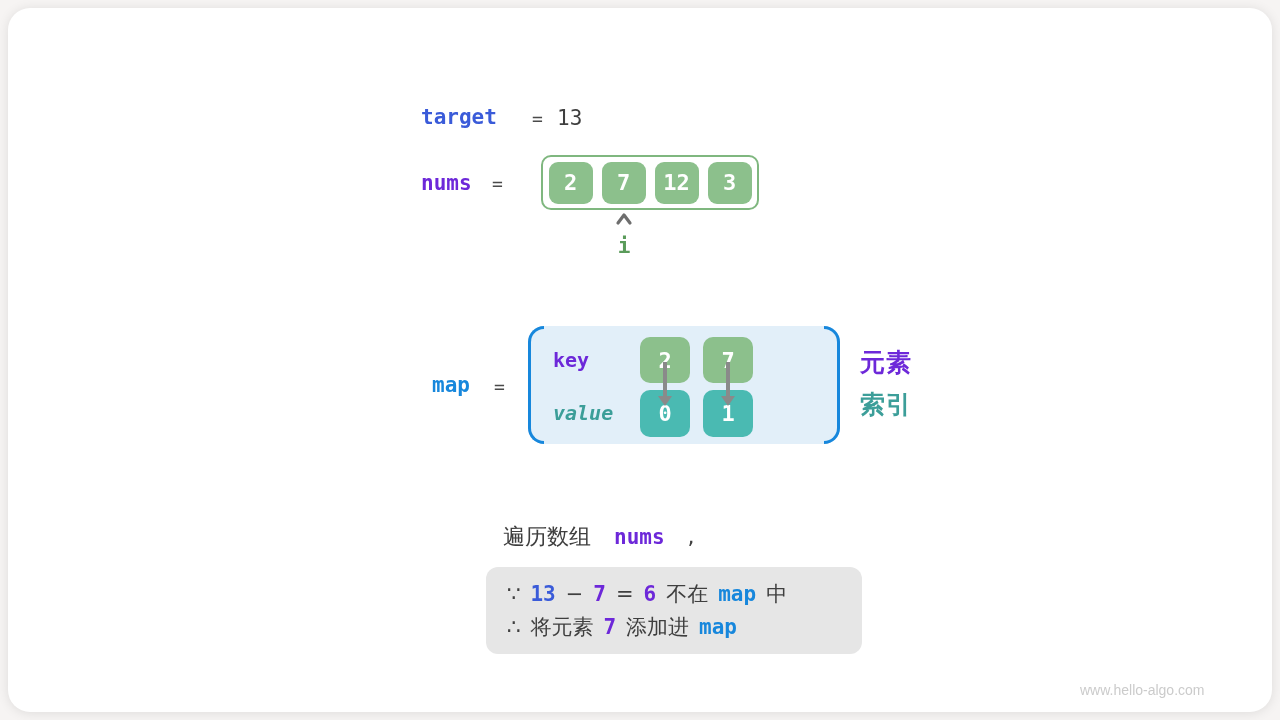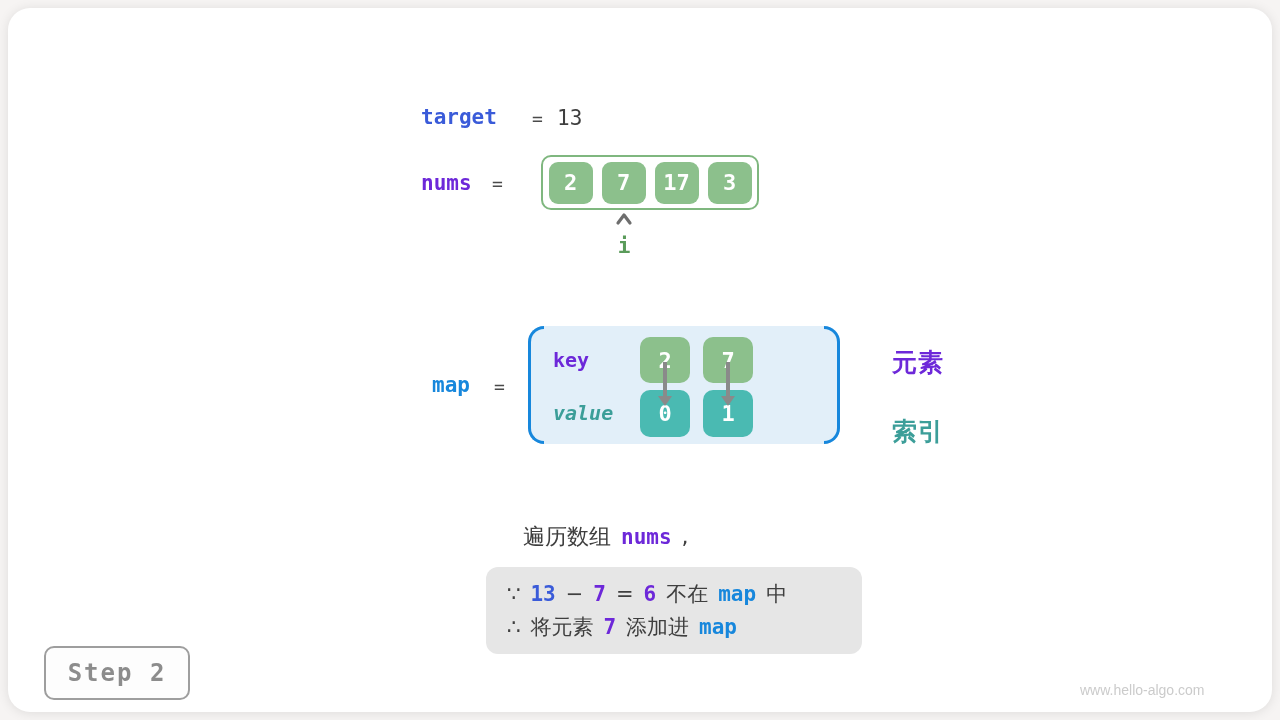--- a/index.html
+++ b/index.html
@@ -43,24 +43,24 @@
   .kv-label { font-size:20px; font-weight:bold; font-family:"DejaVu Sans Mono", monospace; }
   .map-cell { position:absolute; width:50px; display:flex; align-items:center; justify-content:center;
               color:#FFFFFF; font-size:22px; font-weight:bold; font-family:"DejaVu Sans Mono", monospace;
               border-radius:10px; }
   .key-cell { top:329px; height:46px; background:#8CC08C; }
   .val-cell { top:382px; height:47px; background:#4ABAB2; }
   .arrow-shaft { position:absolute; top:354px; width:4px; height:36px; background:#8A8A8A; }
   .arrow-head  { position:absolute; top:388px; width:0; height:0;
                  border-left:7px solid transparent; border-right:7px solid transparent;
                  border-top:10px solid #8A8A8A; }
-  .cjk-annot { font-size:25px; font-weight:bold; letter-spacing:1px;margin-left:32px; }
+  .cjk-annot { font-size:25px; font-weight:bold; letter-spacing:1px; }
 
   
-  .caption { left:515px; top:514px; display:flex; align-items:baseline; gap:10px; font-size:22px; }
+  .caption { left:495px; top:514px; display:flex; align-items:baseline; gap:23px; font-size:22px; }
   .caption .mono { font-size:21px; }
   .note-box { left:478px; top:559px; width:376px; height:87px; background:#E6E6E6;
               border-radius:12px; padding:10px 21px; display:flex; flex-direction:column; justify-content:space-evenly; }
   .note-line { display:flex; align-items:baseline; gap:10px; font-size:21px; line-height:30px; }
   .note-line .mono { font-size:21px; }
 
   
   .step-badge { left:36px; top:638px; width:146px; height:54px; background:#FDFDFD;
                 border:2px solid #9E9E9E; border-radius:10px;
                 display:flex; align-items:center; justify-content:center;
@@ -77,21 +77,21 @@
 
     <span class="abs var-label blue" style="left:413px; top:97px;">target</span>
     <span class="abs eq" style="left:524px; top:100px;">=</span>
     <span class="abs plainval" style="left:549px; top:98px;">13</span>
 
     <span class="abs var-label green" style="left:413px; top:163px;">nums</span>
     <span class="abs eq" style="left:484px; top:165px;">=</span>
     <div class="abs array-box">
       <div class="cell">2</div>
       <div class="cell">7</div>
-      <div class="cell">17</div>
+      <div class="cell">12</div>
       <div class="cell">3</div>
     </div>
 
     <svg class="abs" style="left:606px; top:204px;" width="20" height="14">
       <polyline points="4,11 10,3 16,11" stroke="#6E6E6E" stroke-width="3.2" fill="none" stroke-linecap="round" stroke-linejoin="round"></polyline>
     </svg>
     <span class="abs pointer-label">i</span>
 
     <span class="abs var-label skyblue" style="left:424px; top:365px;">map</span>
     <span class="abs eq" style="left:486px; top:368px;">=</span>
@@ -107,21 +107,21 @@
     <div class="map-cell key-cell" style="left:695px;">7</div>
     <div class="map-cell val-cell" style="left:632px;">0</div>
     <div class="map-cell val-cell" style="left:695px;">1</div>
 
     <div class="arrow-shaft" style="left:655px;"></div>
     <div class="arrow-head" style="left:650px;"></div>
     <div class="arrow-shaft" style="left:718px;"></div>
     <div class="arrow-head" style="left:713px;"></div>
 
     <span class="abs cjk-annot green" style="left:852px; top:338px;">元素</span>
-    <span class="abs cjk-annot teal" style="left:852px; top:407px;">索引</span>
+    <span class="abs cjk-annot teal" style="left:852px; top:380px;">索引</span>
 
     <div class="abs caption">
       <span class="dark">遍历数组</span>
       <span class="mono bold green">nums</span>
       <span class="dark">,</span>
     </div>
 
     <div class="abs note-box">
       <div class="note-line">
         <span class="dark">∵</span>
@@ -136,18 +136,17 @@
       </div>
       <div class="note-line">
         <span class="dark">∴</span>
         <span class="dark">将元素</span>
         <span class="mono bold green">7</span>
         <span class="dark">添加进</span>
         <span class="mono bold skyblue">map</span>
       </div>
     </div>
 
-    <div class="abs step-badge">Step 2</div>
 
     <span class="abs watermark">www.hello-algo.com</span>
 
   </div>
 </div>
 
 </body></html>

